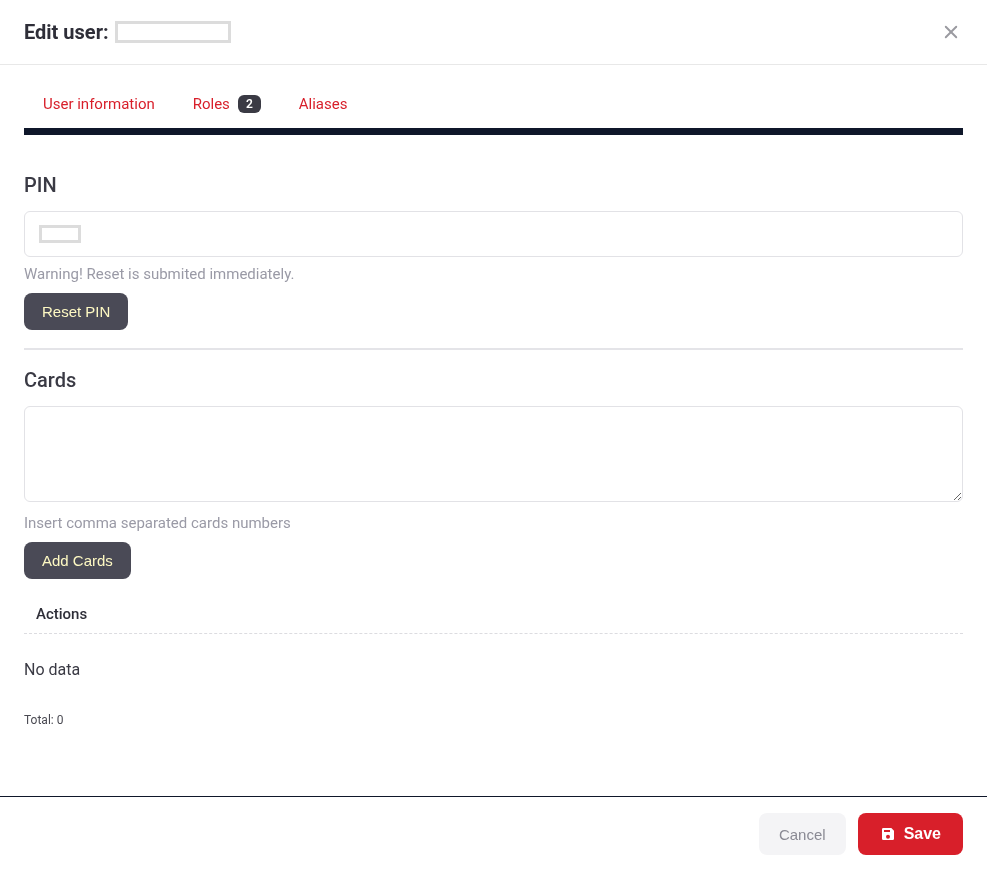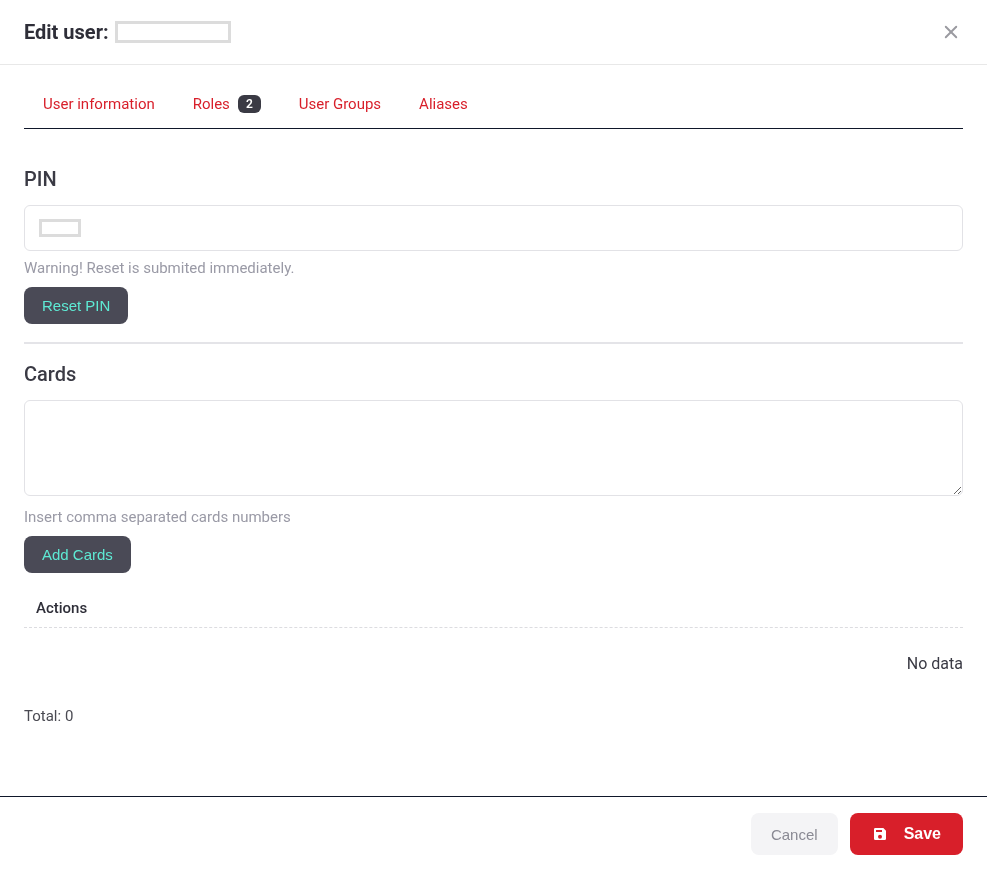--- a/index.html
+++ b/index.html
@@ -48,21 +48,21 @@
       align-items: center;
       justify-content: center;
     }
     .close-btn svg {
       width: 18px;
       height: 18px;
     }
     .tabs {
       display: flex;
       margin: 0 24px;
-      border-bottom: 1px solid #0f172a;
+      border-bottom: 7px solid #0f172a;
       margin-top: 12px;
     }
     .tab {
       padding: 16px 18px;
       font-size: 15px;
       cursor: pointer;
       color: #d81f2a;
       display: flex;
       align-items: center;
       gap: 8px;
@@ -115,21 +115,21 @@
       border: 3px solid #dcdcdc;
       background: #fff;
     }
     .hint {
       color: #9a9aa6;
       font-size: 15px;
       margin-top: 8px;
     }
     .btn-dark {
       background: #4a4a56;
-      color: #5eead4;
+      color: #fef9c3;
       border: none;
       padding: 10px 18px;
       border-radius: 8px;
       font-size: 15px;
       font-weight: 500;
       cursor: pointer;
       margin-top: 10px;
     }
     .divider {
       border: none;
@@ -154,27 +154,27 @@
       display: flex;
       padding: 10px 12px;
       border-bottom: 1px dashed #dcdce0;
       font-size: 15px;
       color: #2e2e38;
       font-weight: 500;
     }
     .col-actions { width: 45%; }
     .col-card { width: 55%; }
     .tbody-empty {
-      text-align: right;
+      text-align: left;
       padding: 26px 0;
       color: #3a3a44;
       font-size: 16px;
     }
     .total-row {
-      font-size: 15px;
+      font-size: 12px;
       color: #4a4a52;
       margin-top: 8px;
     }
     .footer {
       position: absolute;
       bottom: 0;
       left: 0;
       right: 0;
       border-top: 1px solid #0f172a;
       padding: 16px 24px;
@@ -197,21 +197,21 @@
       background: #d81f2a;
       color: #fff;
       border: none;
       padding: 12px 22px;
       border-radius: 8px;
       font-size: 16px;
       font-weight: 600;
       cursor: pointer;
       display: flex;
       align-items: center;
-      gap: 16px;
+      gap: 8px;
     }
     .btn-save svg {
       width: 16px;
       height: 16px;
     }
   </style>
 </head>
 <body>
 
 <div class="modal-header">
@@ -227,23 +227,20 @@
   </div>
 </div>
 
 <div class="tabs">
   <div class="tab">
     <span>User information</span>
   </div>
   <div class="tab">
     <span>Roles</span>
     <span class="tab-badge">2</span>
-  </div>
-  <div class="tab">
-    <span>User Groups</span>
   </div>
   <div class="tab">
     <span>Aliases</span>
   </div>
 </div>
 
 <div class="content">
 
   
   <div class="section-heading">PIN</div>

